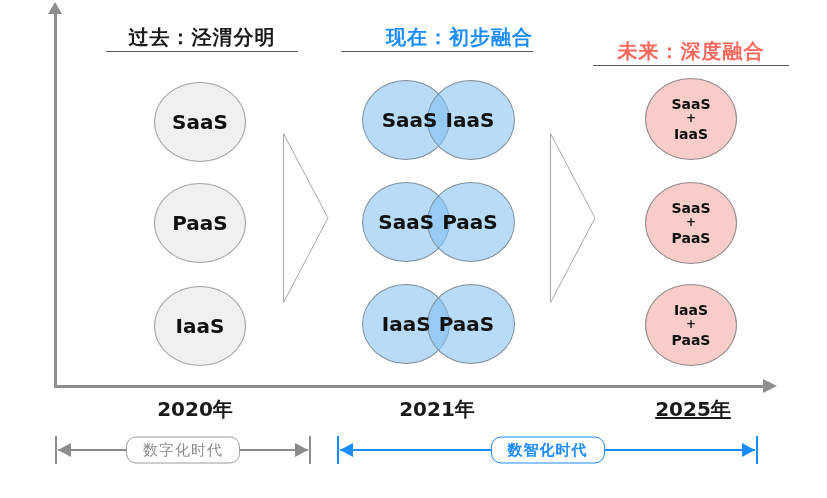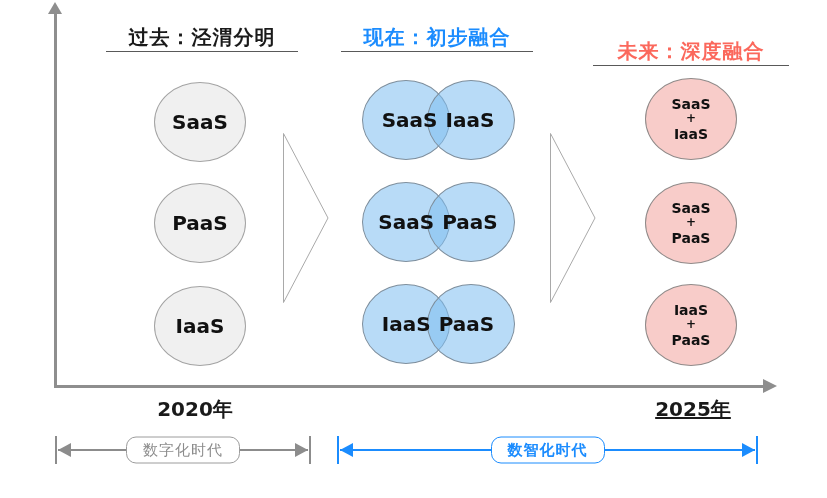--- a/index.html
+++ b/index.html
@@ -11,21 +11,21 @@
   .axis-line-y{position:absolute;left:54px;top:12px;width:3px;height:376px;background:#8e8e8e;}
   .axis-head-up{position:absolute;left:48px;top:2px;width:0;height:0;
     border-left:7px solid transparent;border-right:7px solid transparent;border-bottom:12px solid #8e8e8e;}
   .axis-line-x{position:absolute;left:55px;top:385px;width:710px;height:3px;background:#8e8e8e;}
   .axis-head-right{position:absolute;left:763px;top:379px;width:0;height:0;
     border-top:7px solid transparent;border-bottom:7px solid transparent;border-left:14px solid #8e8e8e;}
   
   .col-header{position:absolute;top:24px;text-align:center;font-size:20px;font-weight:bold;
     border-bottom:1px solid #595959;letter-spacing:1px;}
   .col-header.past{left:106px;width:192px;color:#1a1a1a;}
-  .col-header.present{left:341px;width:192px;color:var(--blue,#1B8CFE);}
+  .col-header.present{left:341px;width:192px;color:var(--blue,#1B8CFE);text-align:right;}
   .col-header.future{left:593px;width:196px;color:var(--red,#FB685C);margin-top:14px;}
   
   .gray-ellipse{position:absolute;left:154px;width:90px;height:78px;border-radius:50%;
     background:#f0f0f0;border:1px solid #a3a3a3;display:flex;align-items:center;justify-content:center;
     font-size:20px;font-weight:bold;color:#111;}
   
   .venn-row{position:absolute;left:362px;width:152px;height:80px;}
   .venn-circle{position:absolute;top:0;width:86px;height:78px;border-radius:50%;
     background:rgba(125,190,240,0.55);border:1px solid #7e8e9c;}
   .venn-circle.left{left:0;}
@@ -132,20 +132,21 @@
     <span class="plus">+</span>
     <span>PaaS</span>
   </div>
   <div class="pink-circle" style="top:284px;">
     <span>IaaS</span>
     <span class="plus">+</span>
     <span>PaaS</span>
   </div>
 
   <div class="year-label" style="left:195px;text-align:right;">2020年</div>
+  <div class="year-label" style="left:437px;">2021年</div>
   <div class="year-label" style="left:693px;text-decoration:underline;">2025年</div>
 
   <div class="era-span blue">
     <div class="bar left"></div>
     <div class="bar right"></div>
     <div class="line"></div>
     <div class="head left"></div>
     <div class="head right"></div>
     <div class="era-tag">数智化时代</div>
   </div>

